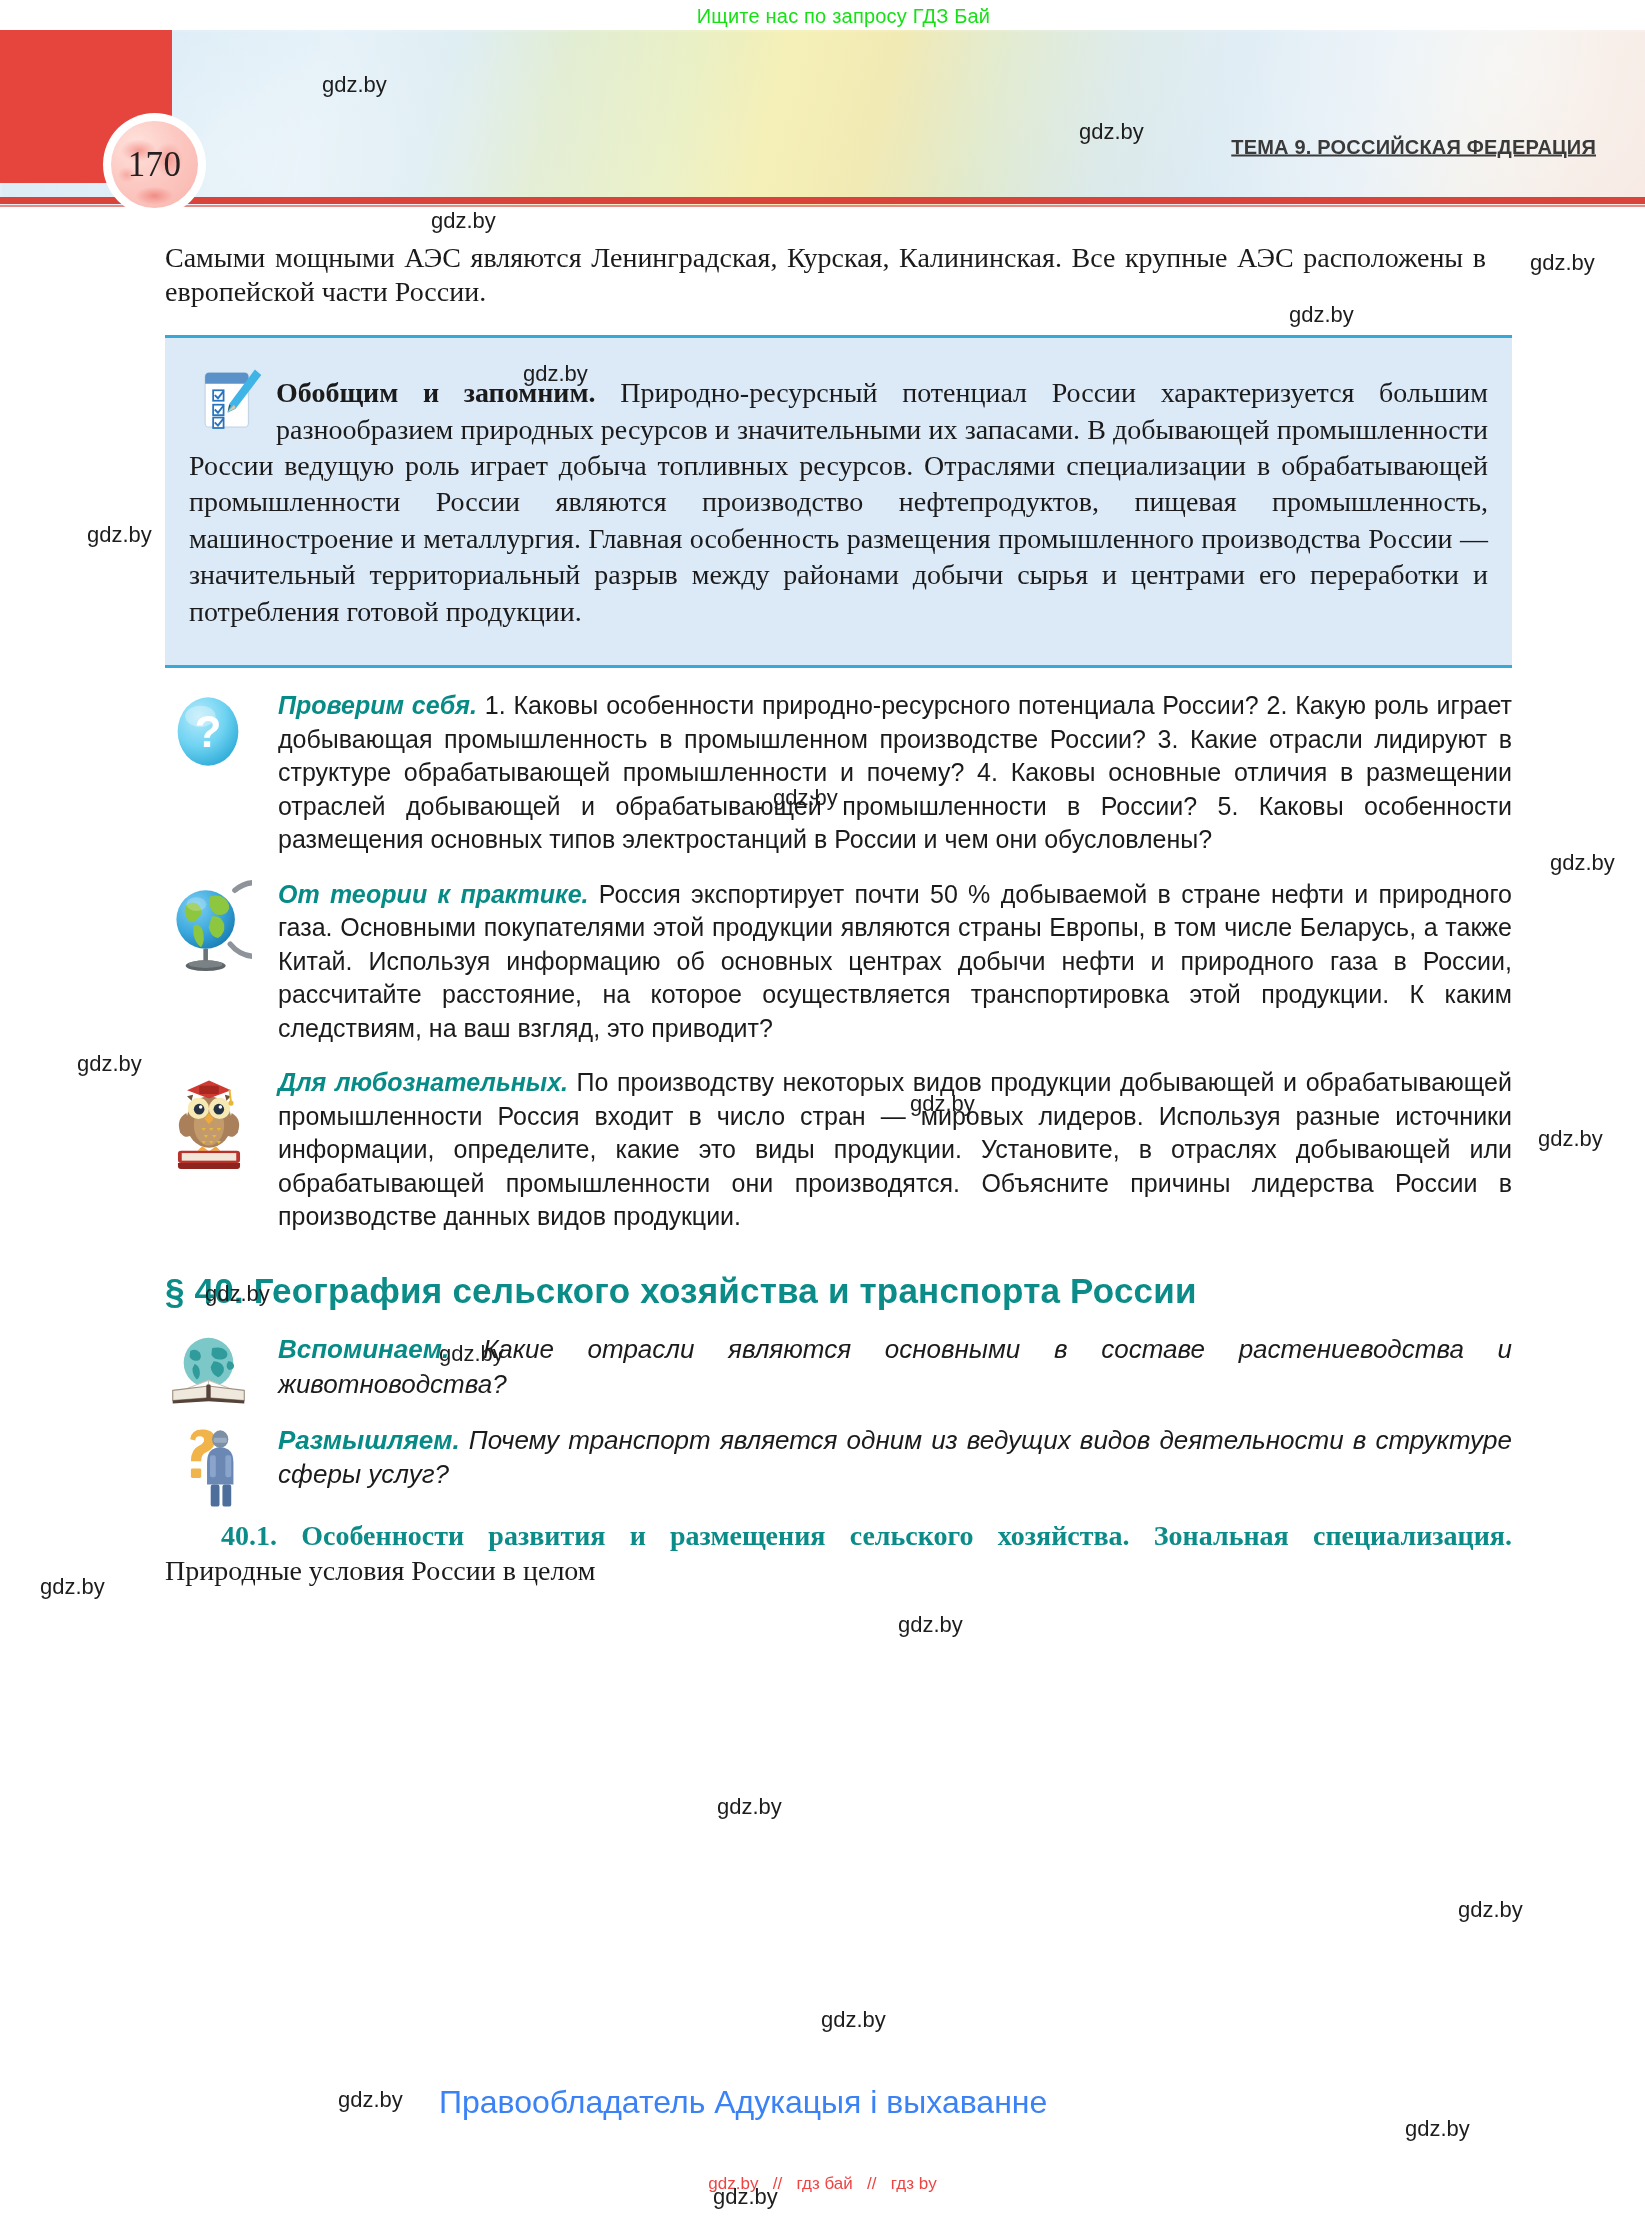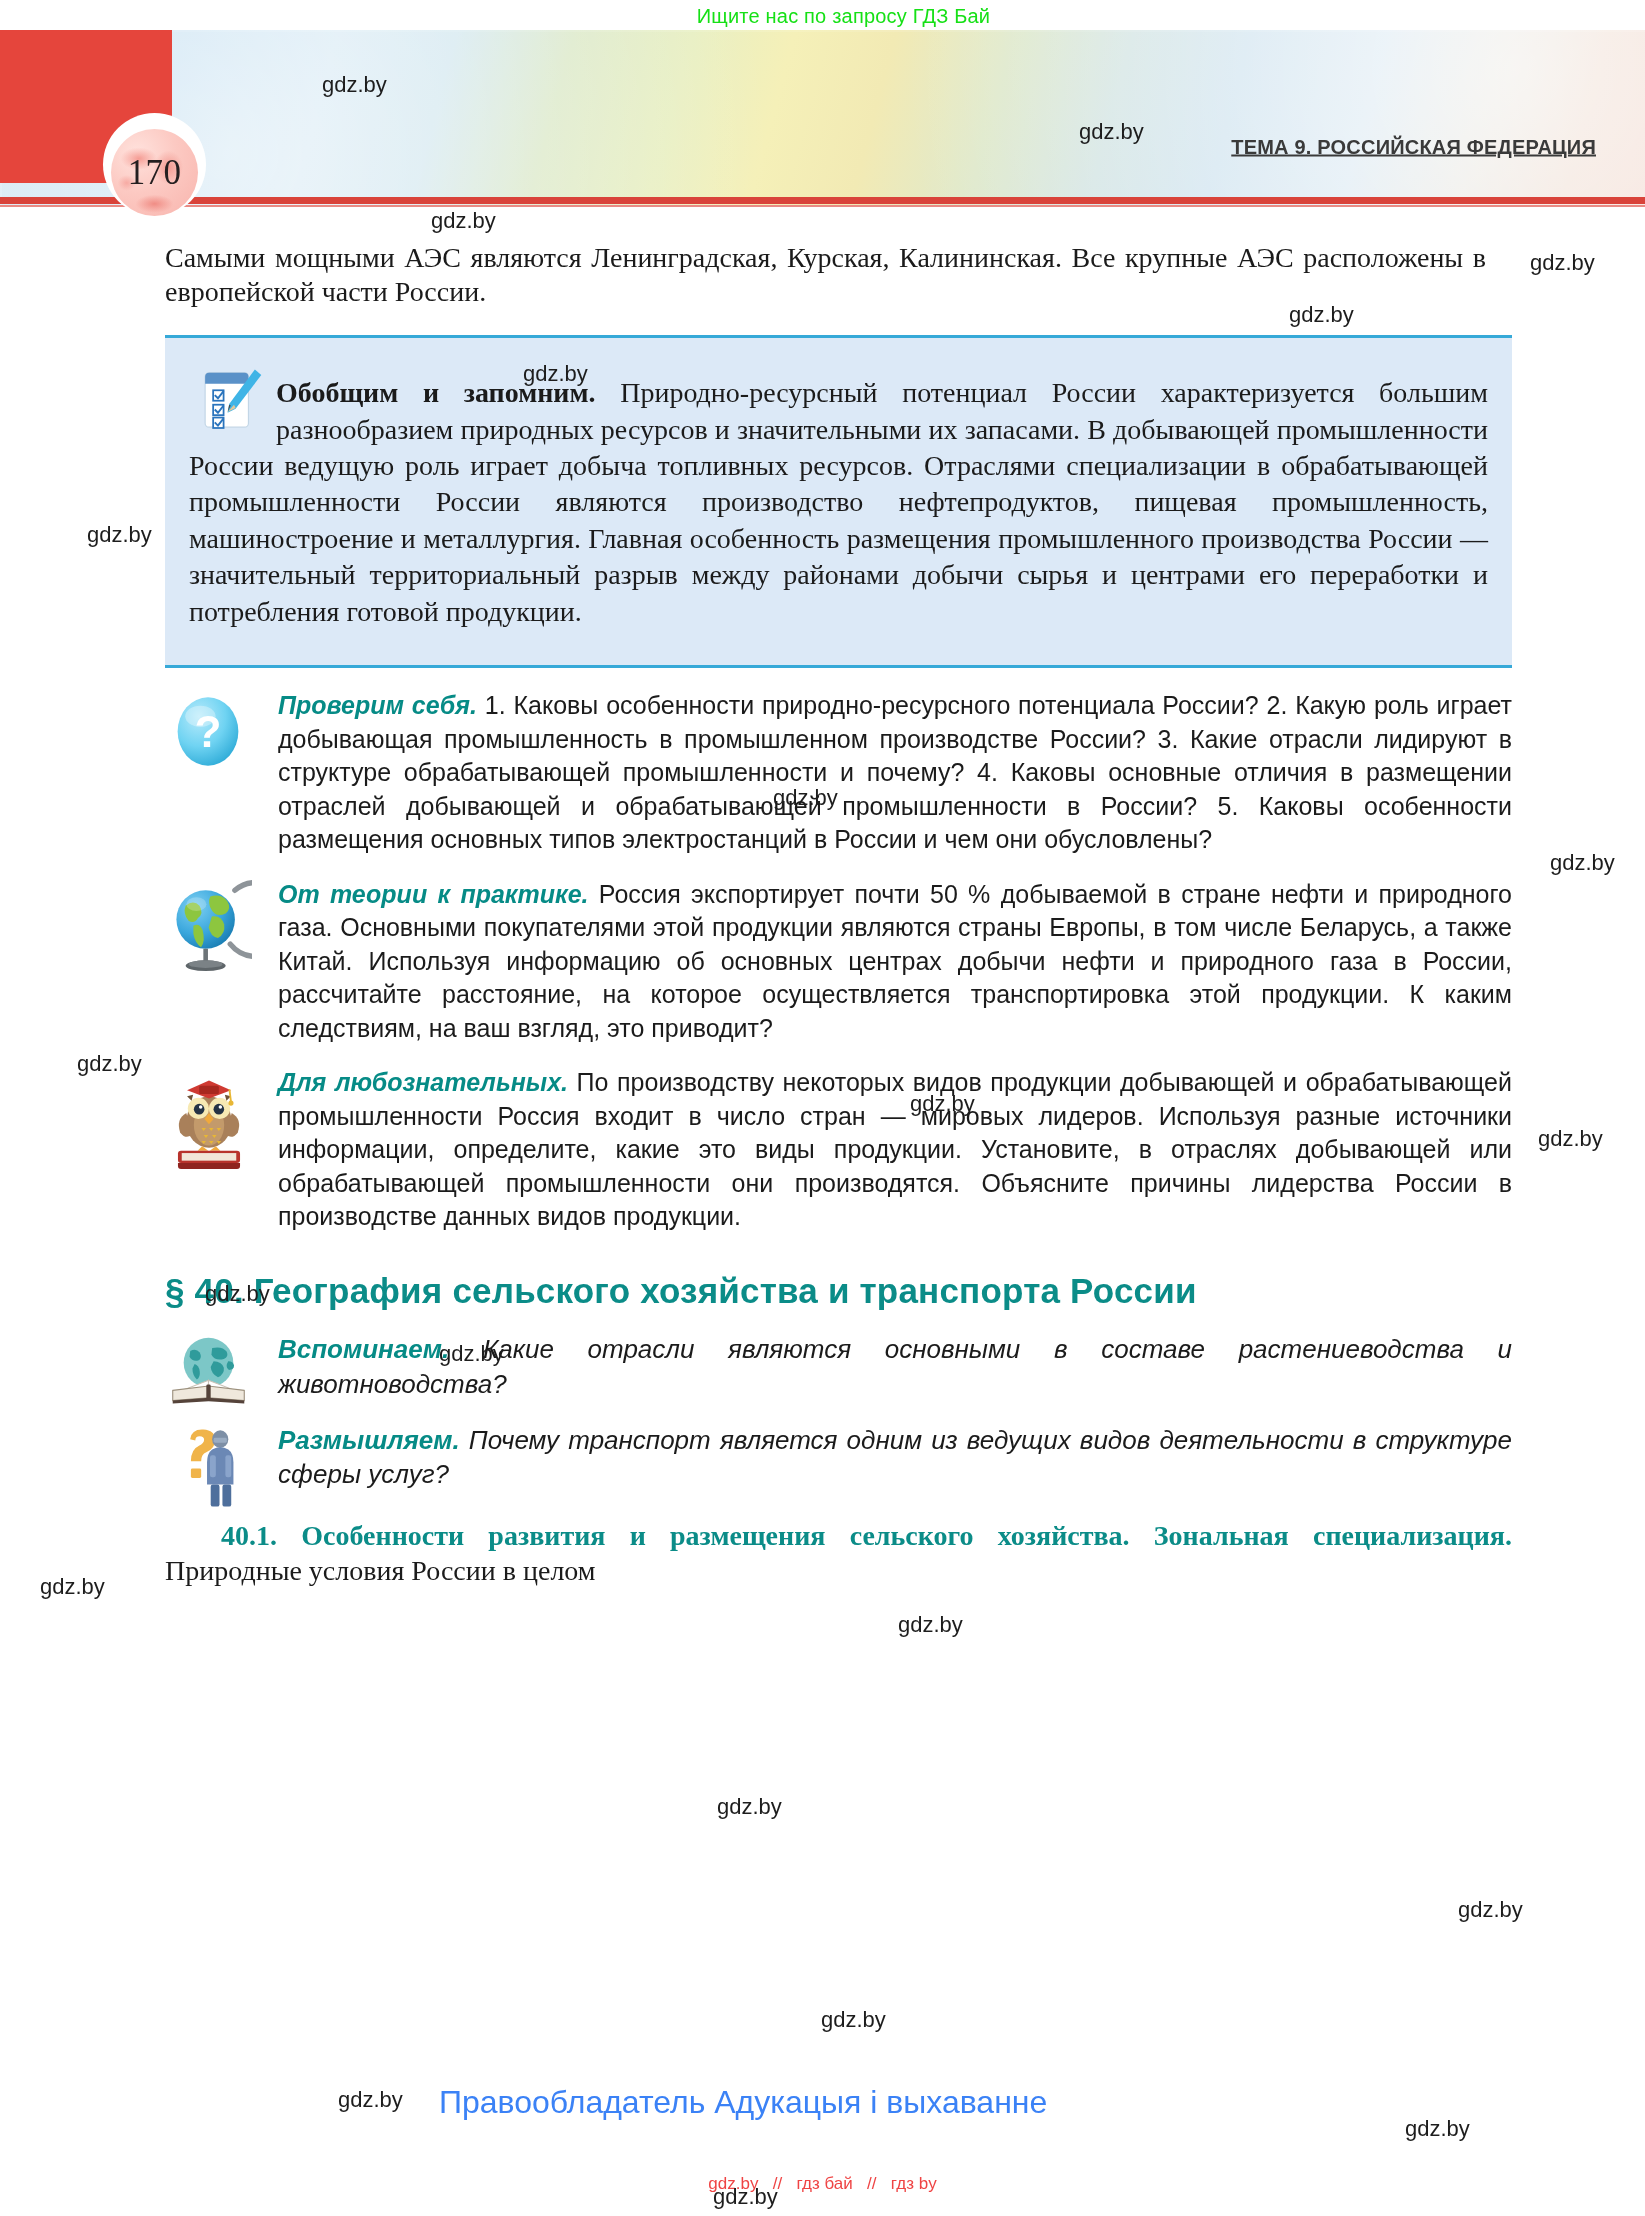--- a/index.html
+++ b/index.html
@@ -104,21 +104,21 @@
   .page-badge {
     position: absolute;
     left: 103px;
     top: 113px;
     width: 103px;
     height: 103px;
     border-radius: 50%;
     background: #ffffff;
     z-index: 12;
     display: flex;
-    align-items: flex-end;
+    align-items: center;
     justify-content: center;
   }
   .page-badge-inner {
     width: 87px;
     height: 87px;
     border-radius: 50%;
     background:
       radial-gradient(circle at 30% 28%, #ffe2dd 0%, #fcc9c2 45%, #f8b4ad 100%);
     position: relative;
     display: flex;

